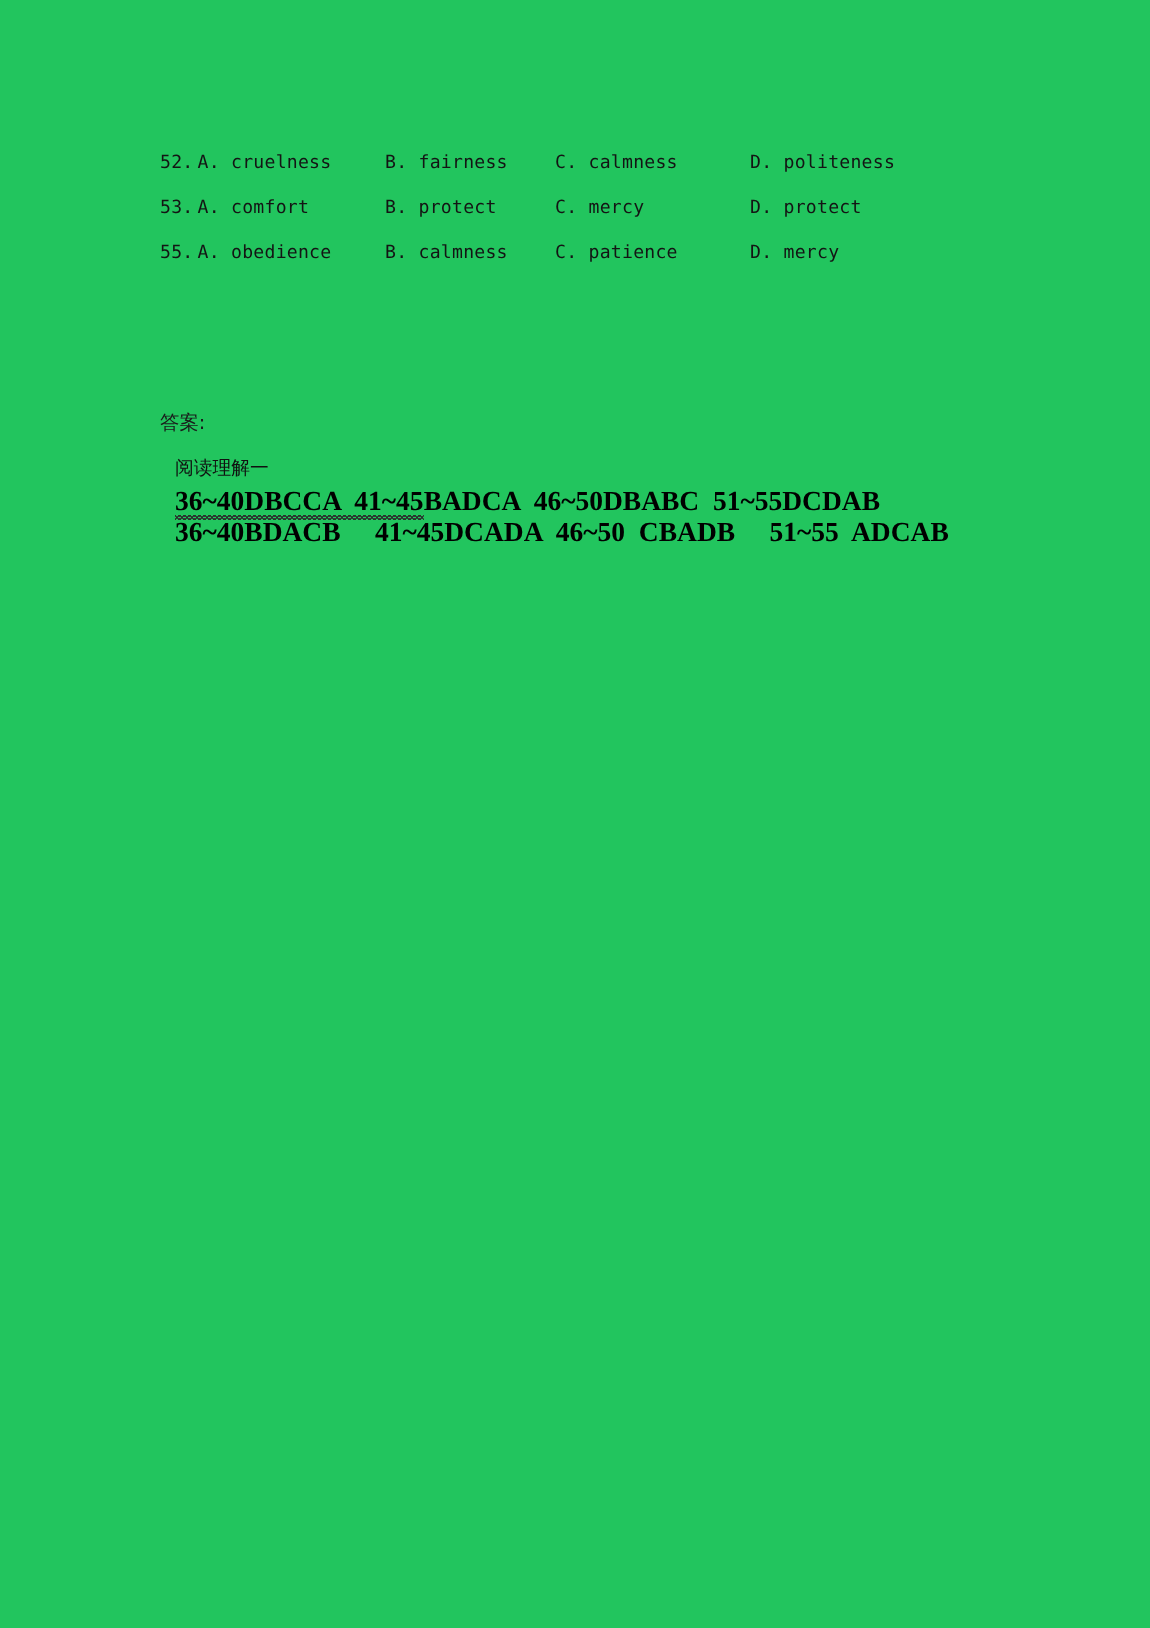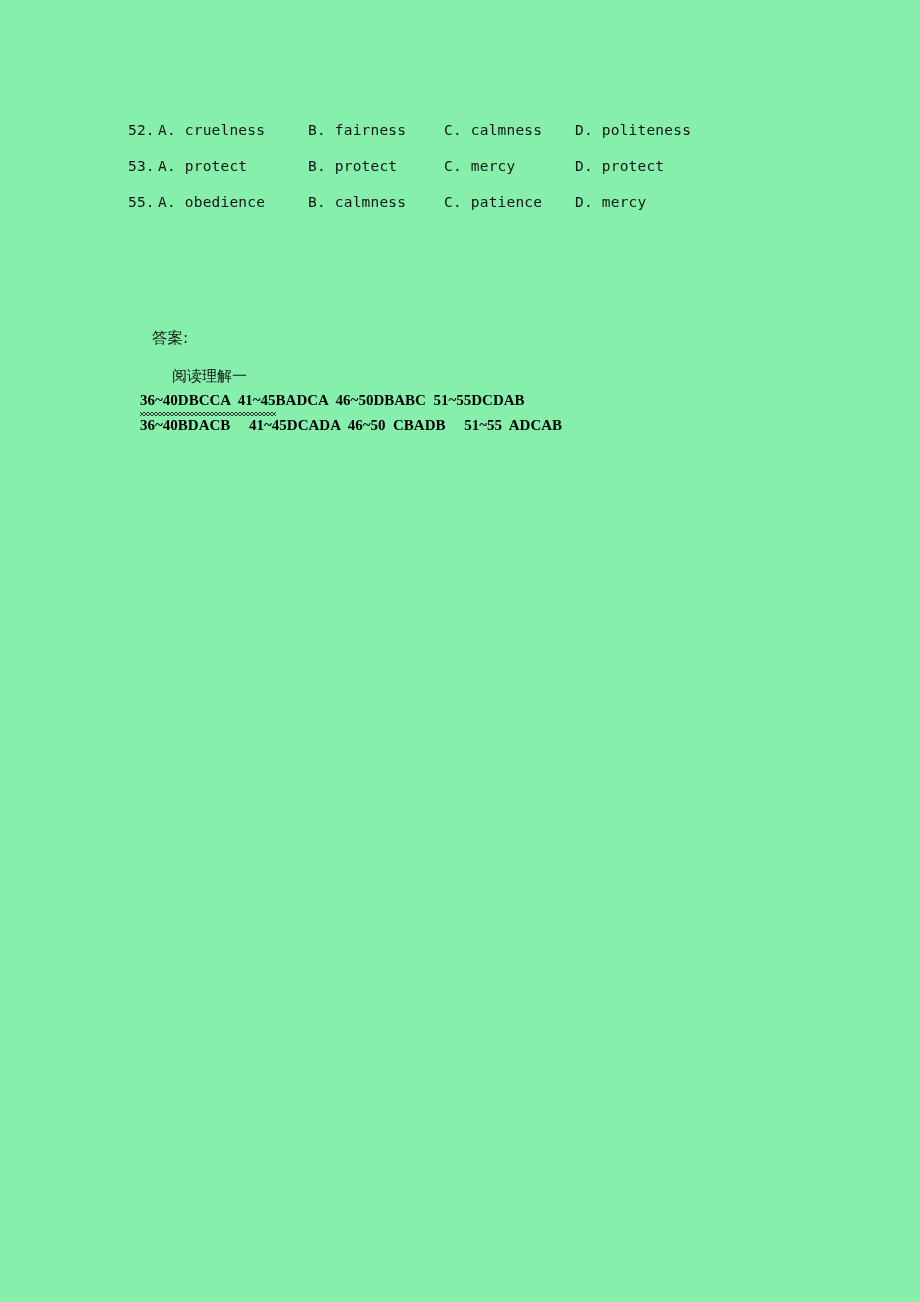--- a/index.html
+++ b/index.html
@@ -14,21 +14,21 @@
     position: relative;
     overflow: hidden;
     font-family: "Liberation Serif", "DejaVu Serif", serif;
     color: #000000;
     -webkit-font-smoothing: antialiased;
   }
 
   .page {
     position: absolute;
     inset: 0;
-    background: #86efac;
+    background: #22c55e;
     padding-left: 12px;
   }
 
   
   .mcq-block {
     position: absolute;
     left: 128px;
     top: 118px;
     width: 760px;
   }
@@ -43,54 +43,52 @@
     color: #141414;
   }
   .mcq-cell {
     position: absolute;
     top: 0;
   }
   .mcq-num   { left: 0px; }
   .mcq-opt-a { left: 30px; }
   .mcq-opt-b { left: 180px; }
   .mcq-opt-c { left: 316px; }
-  .mcq-opt-d { left: 447px; }
+  .mcq-opt-d { left: 472px; }
 
   
   .answers-label {
     position: absolute;
     left: 128px;
     top: 327px;
     font-family: "DejaVu Sans", "Liberation Sans", sans-serif;
     font-size: 15.5px;
     line-height: 22px;
     color: #1a1a1a;
-    margin-left: 24px;
   }
 
   .answer-key {
     position: absolute;
     left: 140px;
     top: 363px;
     width: 700px;
   }
 
   .ak-heading {
-    font-family: Liberation Sans, sans-serif;
+    font-family: Liberation Mono, monospace;
     font-size: 15px;
     line-height: 25px;
     color: #101010;
     white-space: nowrap;
-    margin-left: 32px;
   }
 
   .ak-line {
     font-family: "Liberation Serif", "DejaVu Serif", serif;
     font-weight: bold;
-    font-size: 15px;
+    font-size: 22px;
     line-height: 25px;
     white-space: pre;
     color: #000000;
     position: relative;
     display: block;
   }
 
   
   .squiggle-wrap {
     position: relative;
@@ -140,21 +138,21 @@
     <div class="mcq-row">
       <span class="mcq-cell mcq-num">52.</span>
       <span class="mcq-cell mcq-opt-a">A. cruelness</span>
       <span class="mcq-cell mcq-opt-b">B. fairness</span>
       <span class="mcq-cell mcq-opt-c">C. calmness</span>
       <span class="mcq-cell mcq-opt-d">D. politeness</span>
     </div>
 
     <div class="mcq-row">
       <span class="mcq-cell mcq-num">53.</span>
-      <span class="mcq-cell mcq-opt-a">A. protect</span>
+      <span class="mcq-cell mcq-opt-a">A. comfort</span>
       <span class="mcq-cell mcq-opt-b">B. protect</span>
       <span class="mcq-cell mcq-opt-c">C. mercy</span>
       <span class="mcq-cell mcq-opt-d">D. protect</span>
     </div>
 
 
     <div class="mcq-row">
       <span class="mcq-cell mcq-num">55.</span>
       <span class="mcq-cell mcq-opt-a">A. obedience</span>
       <span class="mcq-cell mcq-opt-b">B. calmness</span>

